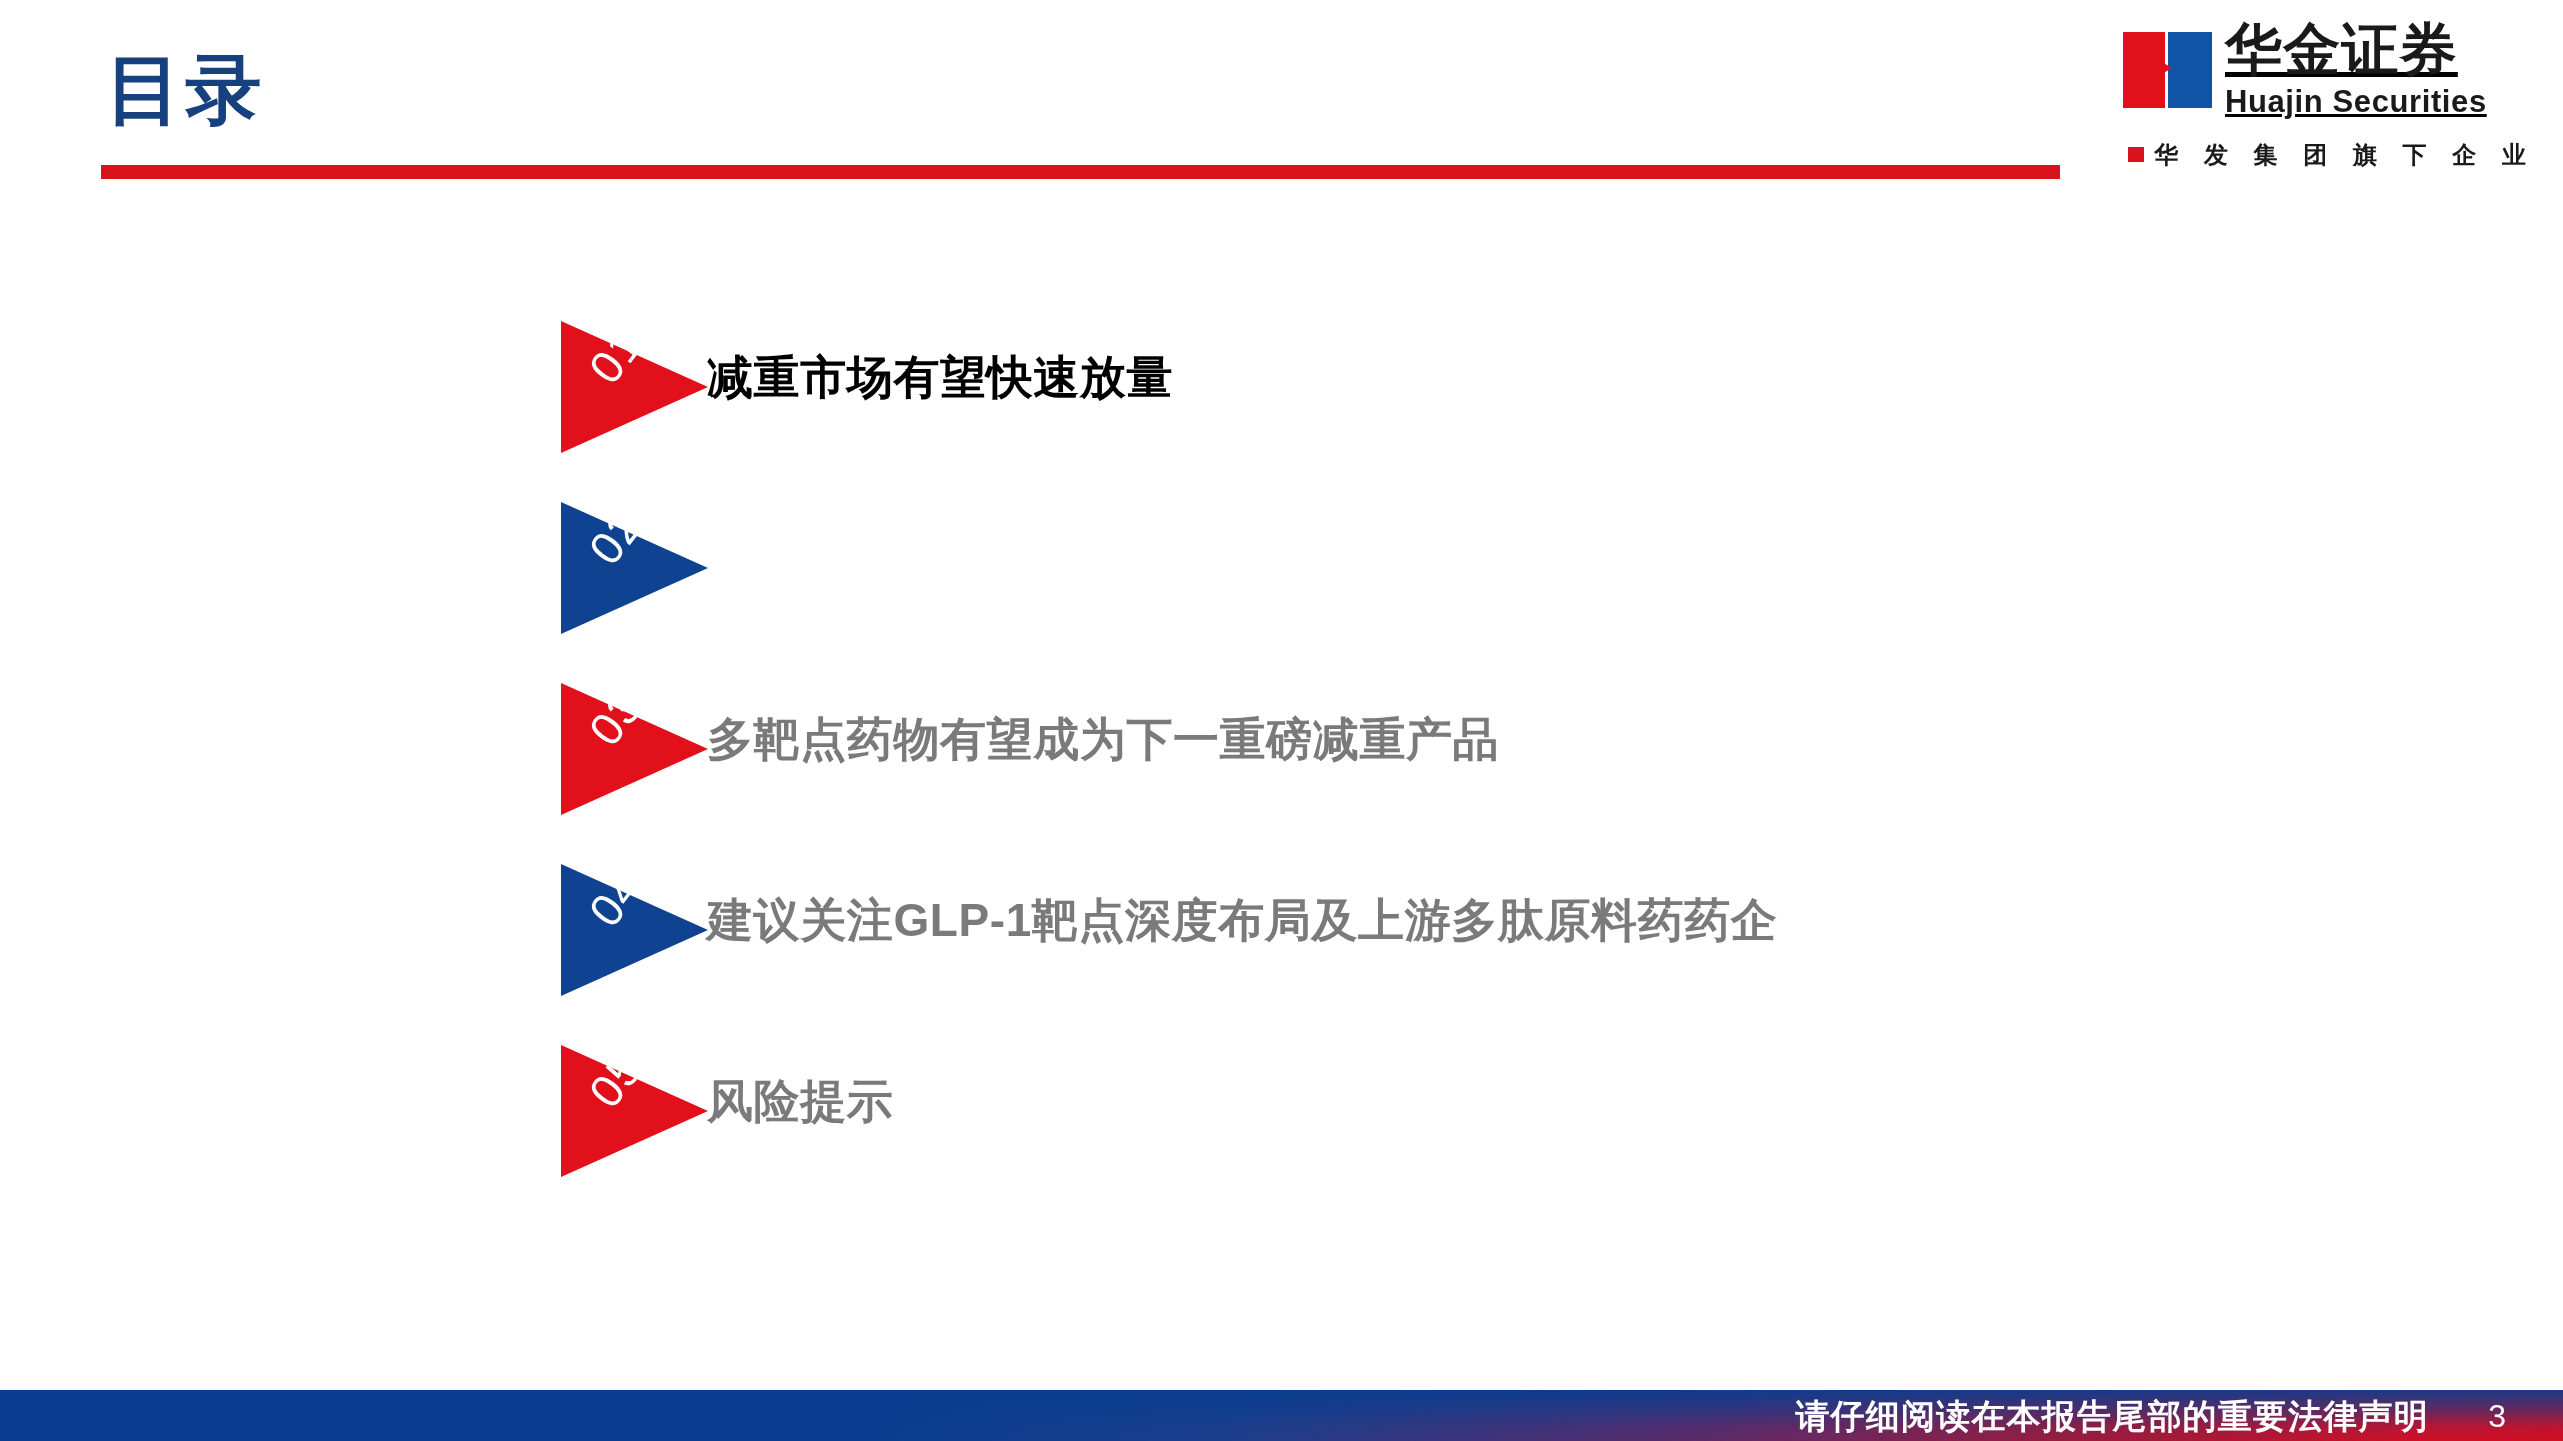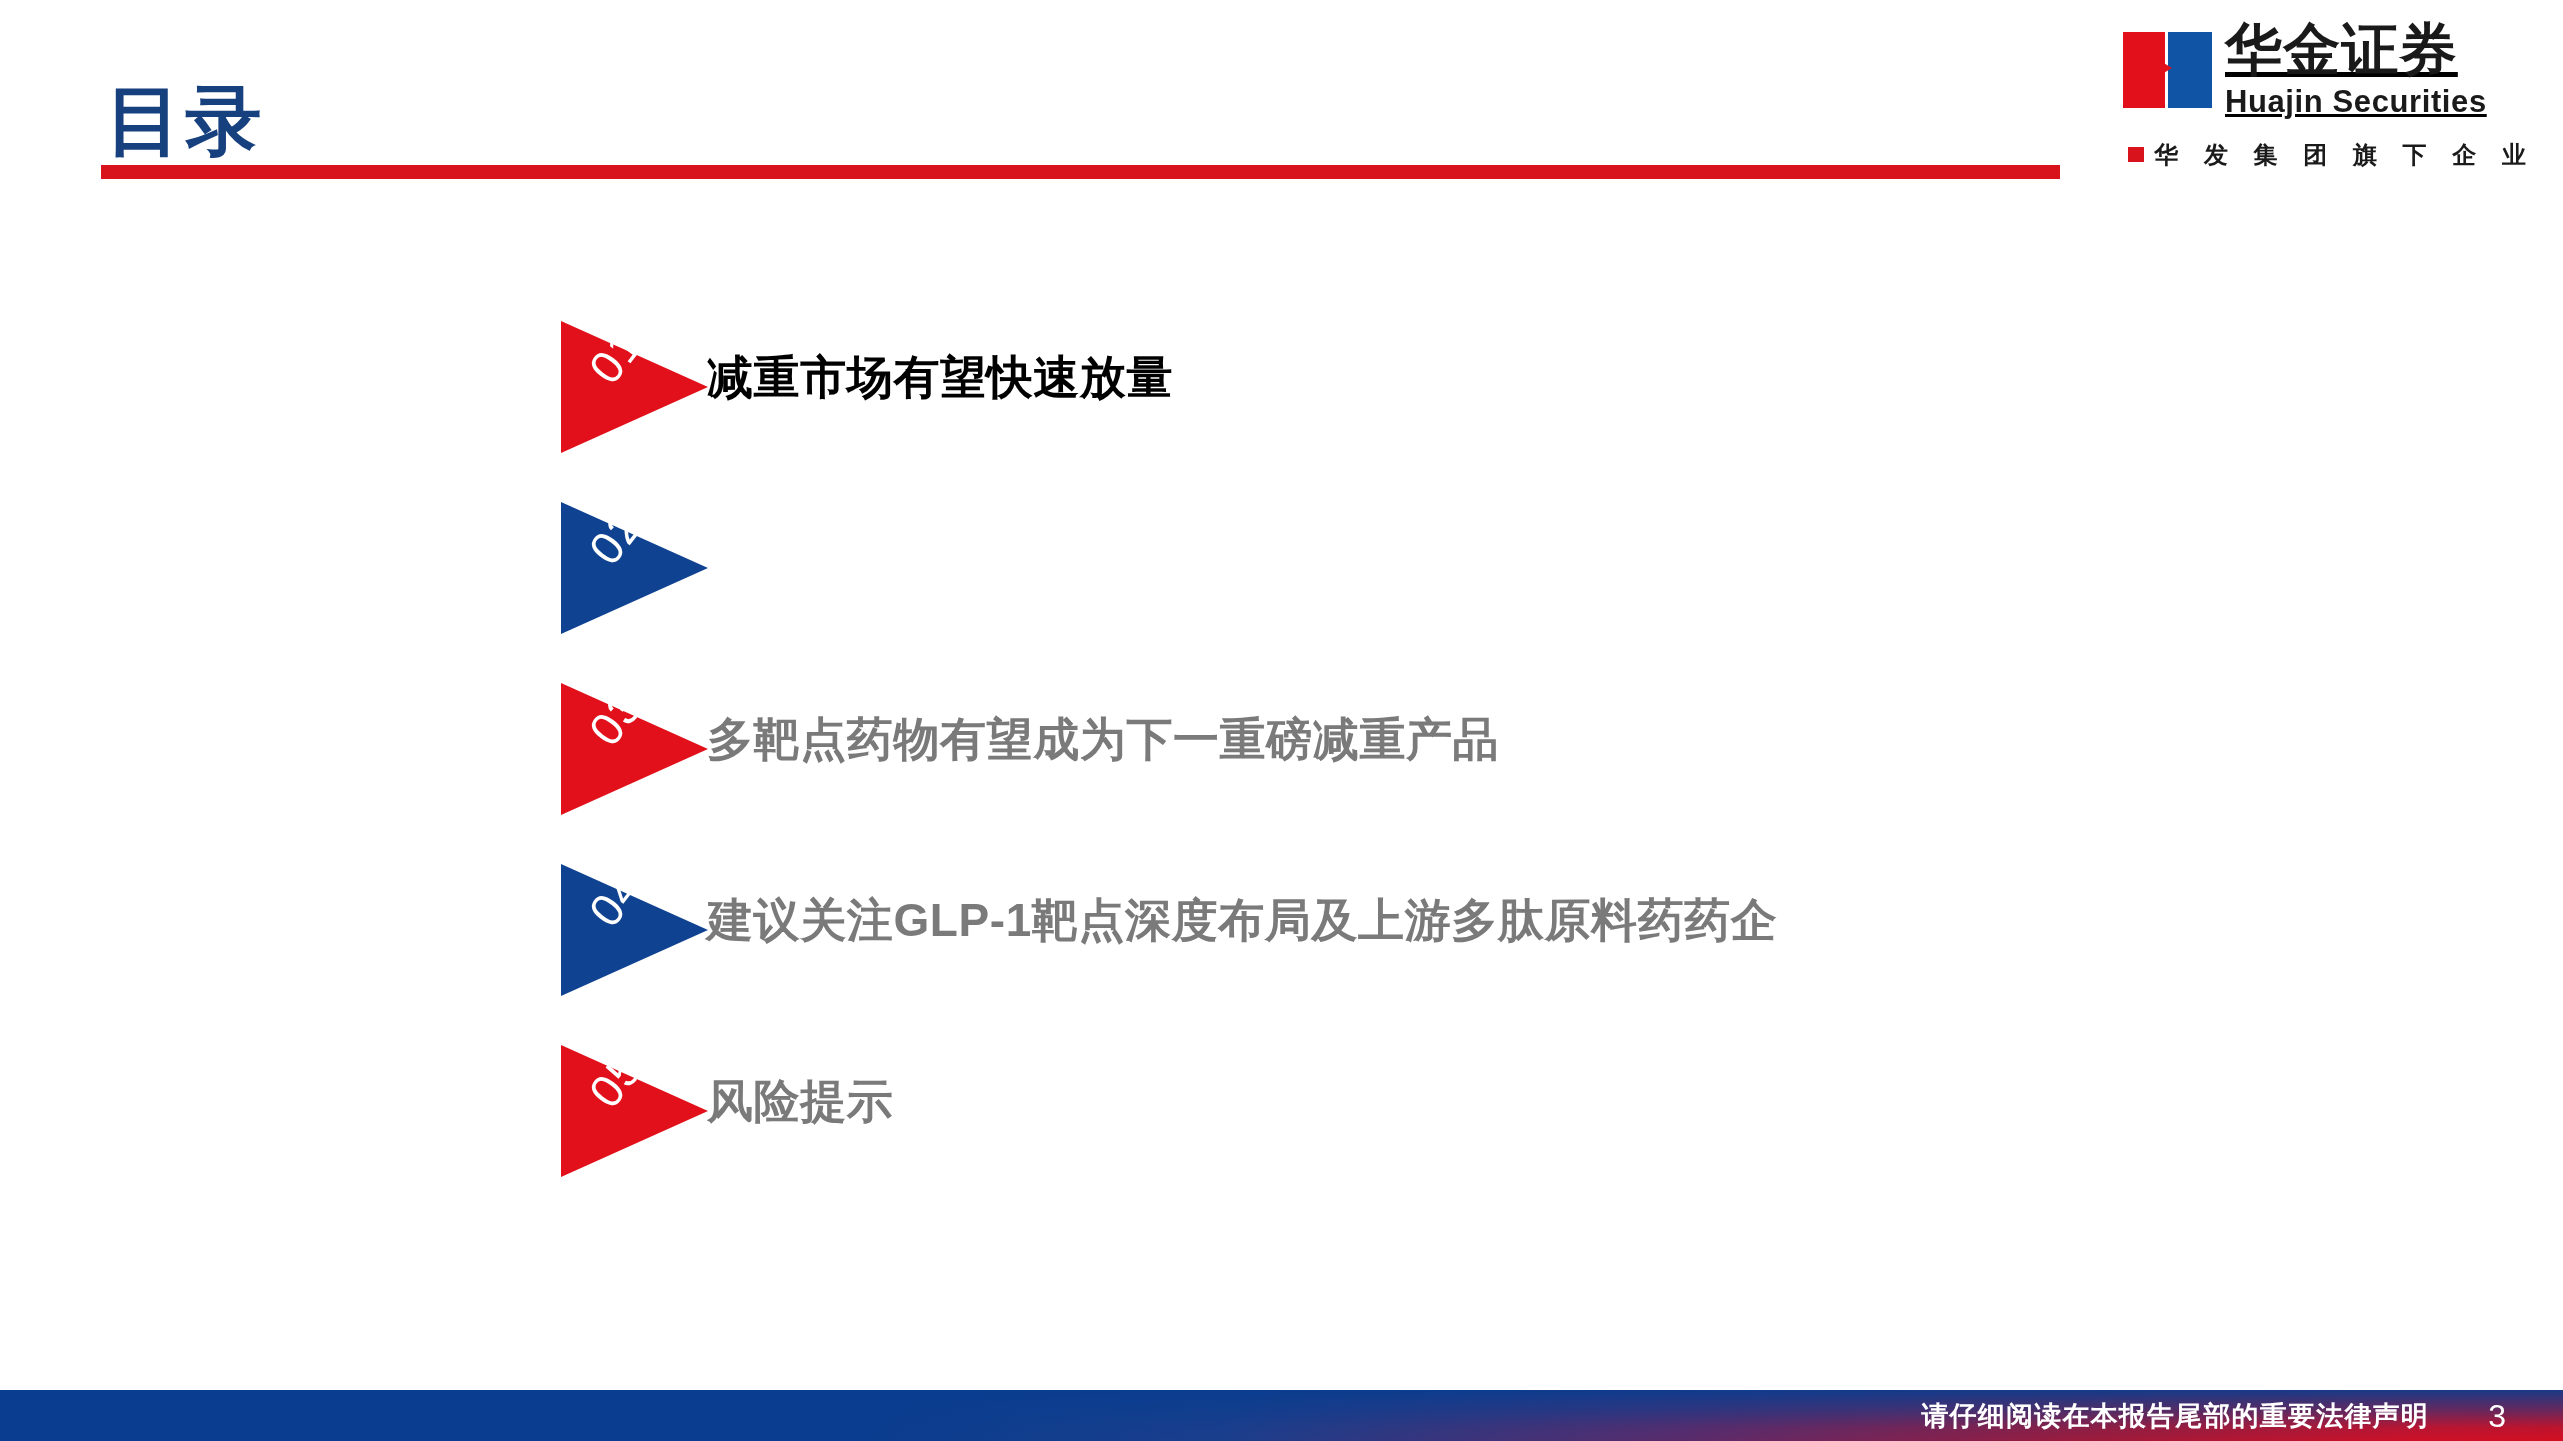--- a/index.html
+++ b/index.html
@@ -26,21 +26,20 @@
   #page-title {
     position: absolute;
     left: 106px;
     top: 52px;
     font-size: 76px;
     line-height: 1;
     font-weight: bold;
     color: #17407F;
     letter-spacing: 3.6px;
     white-space: nowrap;
-    margin-top: 31px;
   }
   #title-rule {
     position: absolute;
     left: 101px;
     top: 165px;
     width: 1959px;
     height: 14.2px;
     background: #D9131B;
   }
 
@@ -215,21 +214,21 @@
       rgba(10,61,143,0.12) 72%,
       rgba(10,61,143,0.0) 100%);
     pointer-events: none;
   }
   #footer-note {
     position: absolute;
     right: 134px;
     top: 50%;
     transform: translateY(-50%);
     z-index: 2;
-    font-size: 27px;
+    font-size: 34px;
     line-height: 1;
     font-weight: bold;
     color: #ffffff;
     letter-spacing: 1.2px;
     white-space: nowrap;
   }
   #footer-page-number {
     position: absolute;
     right: 57px;
     top: 50%;

